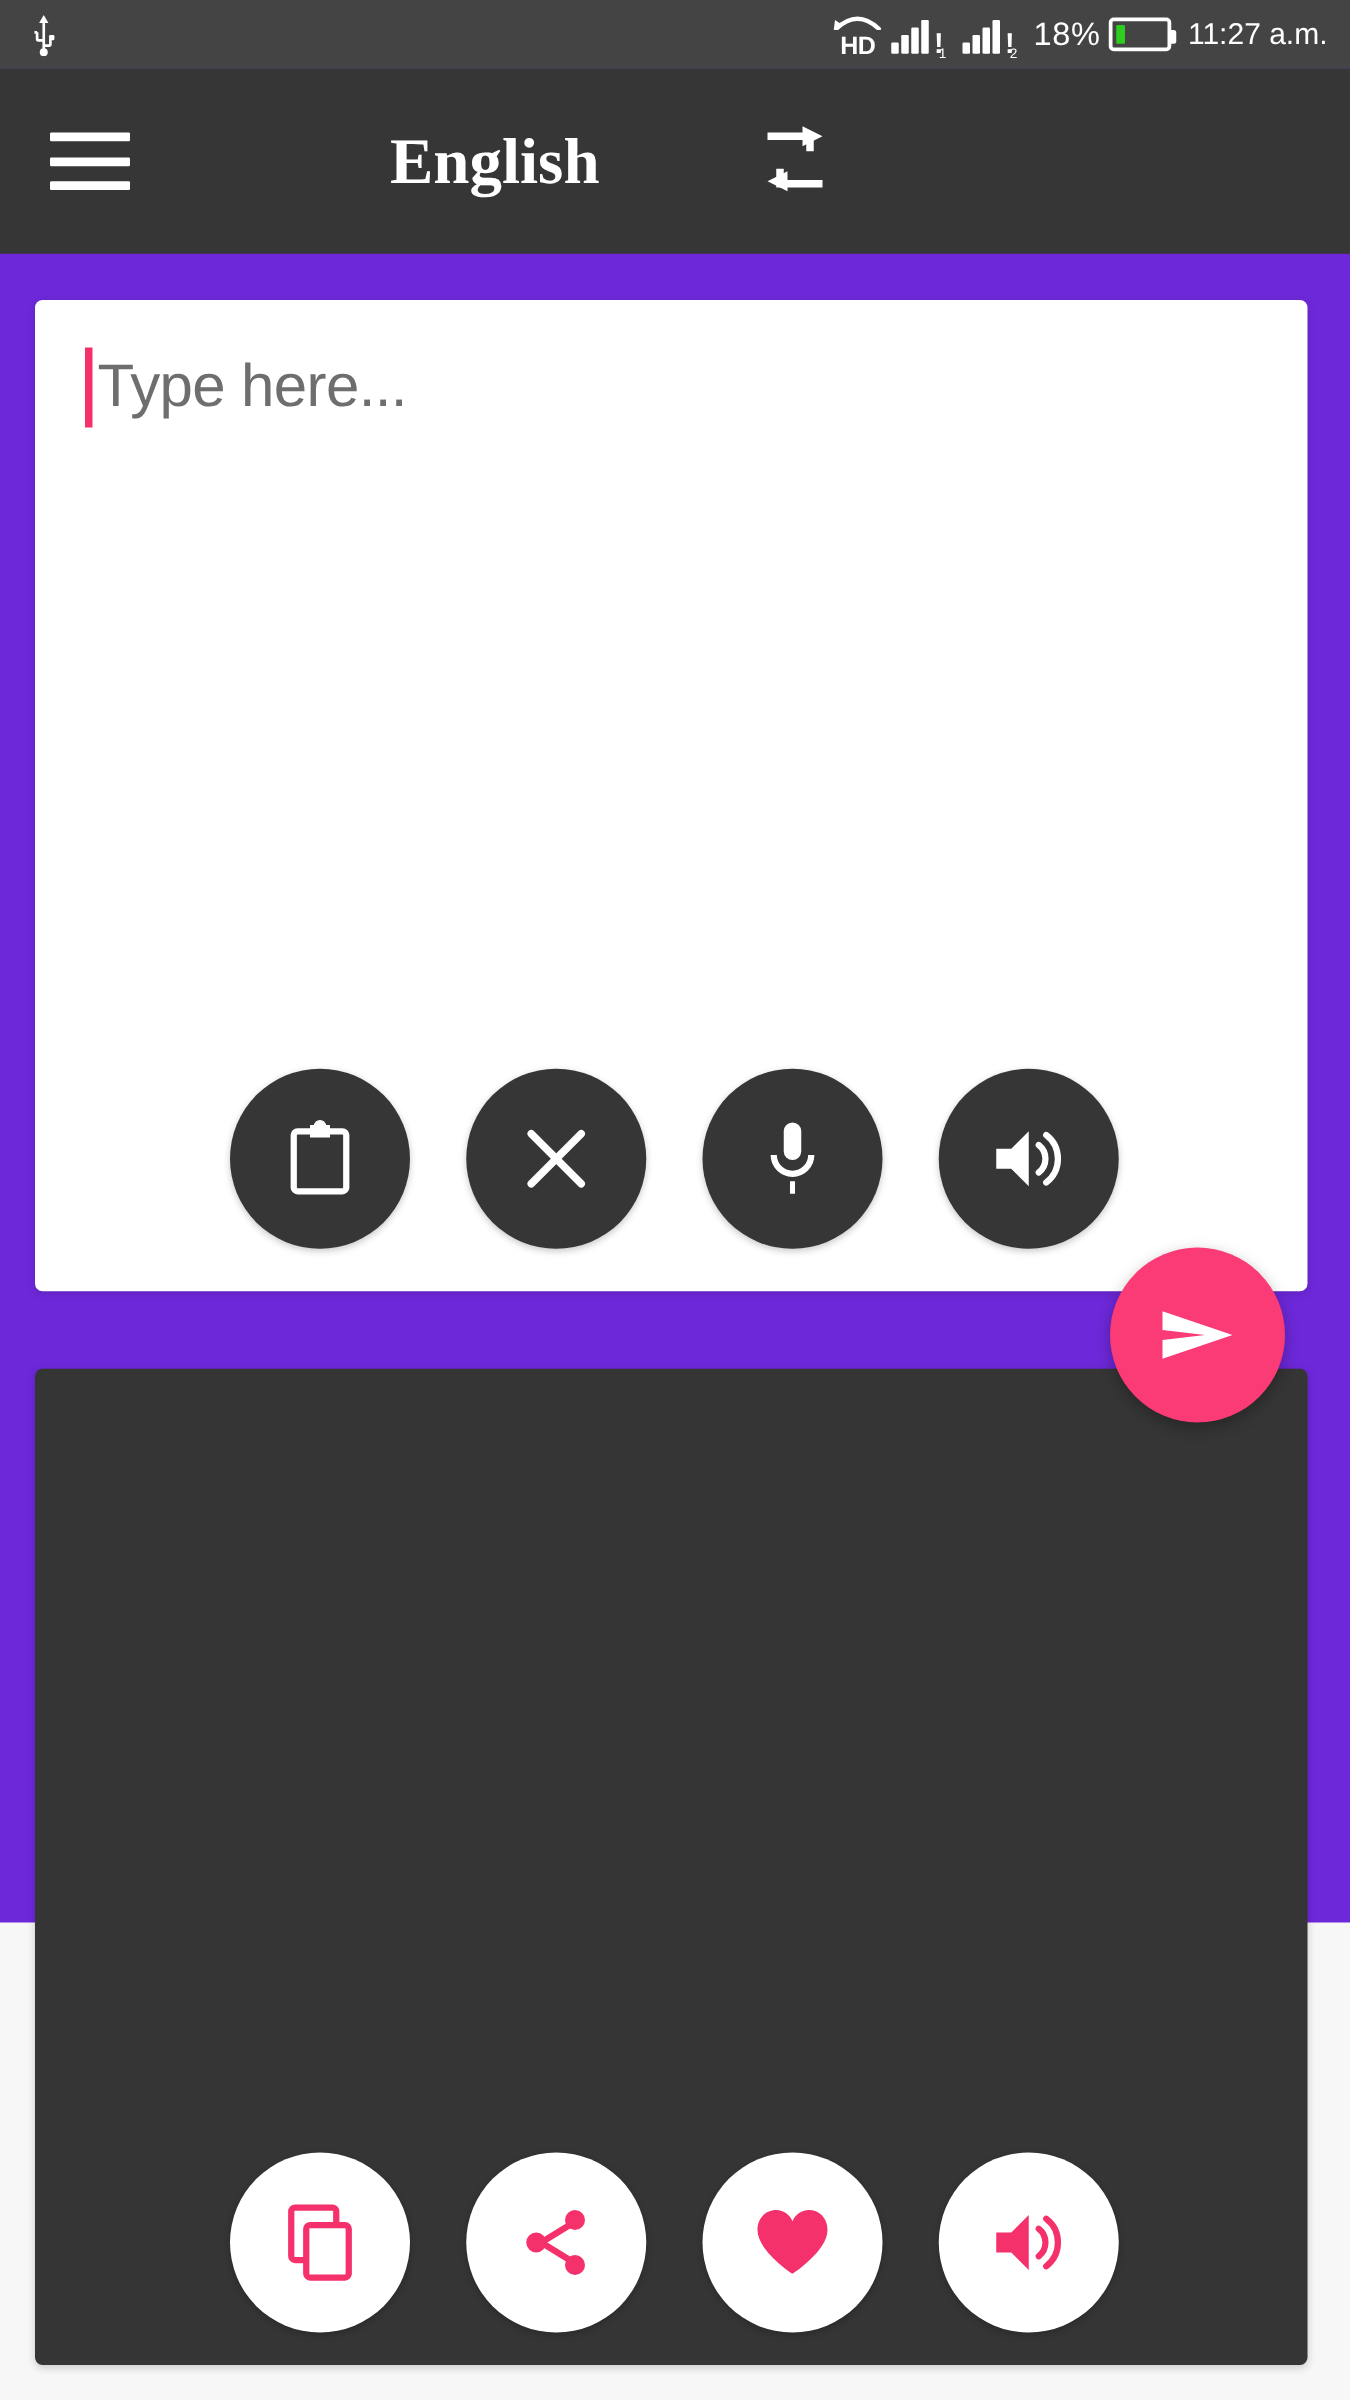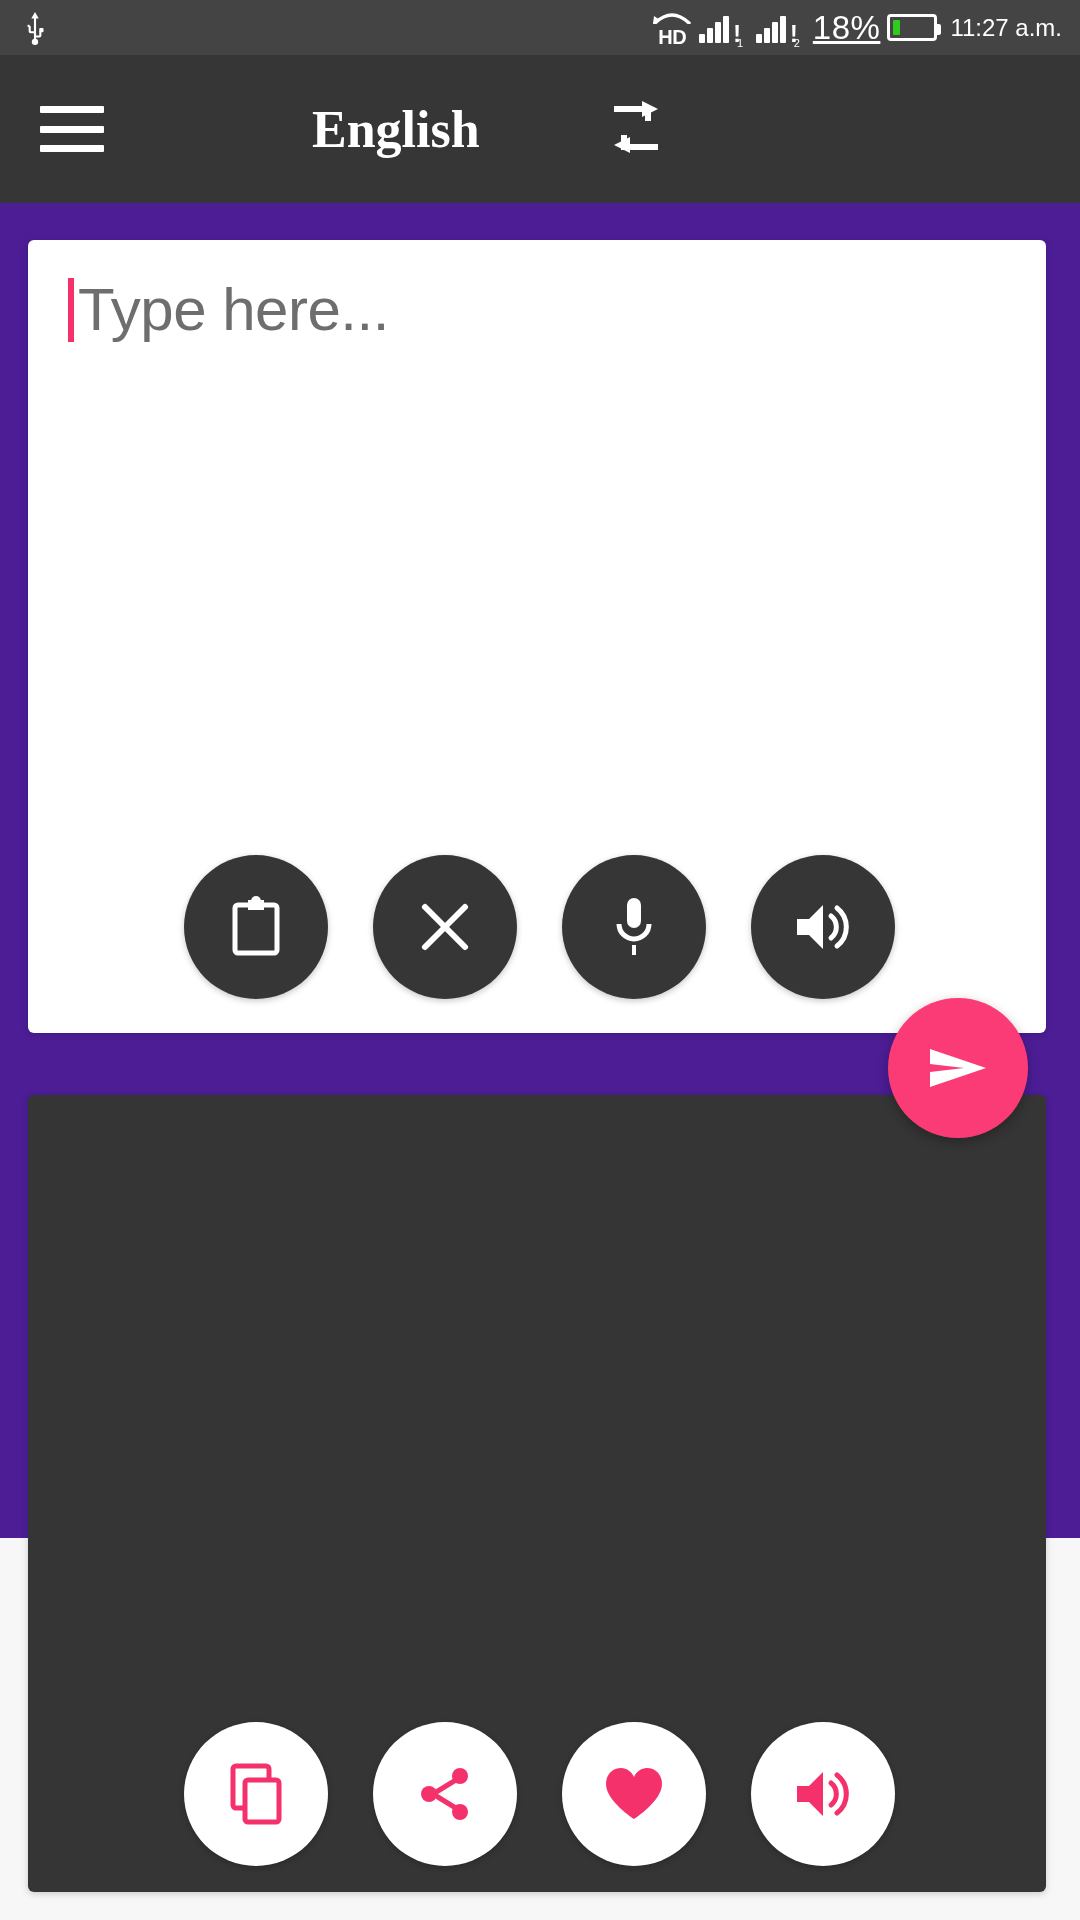--- a/index.html
+++ b/index.html
@@ -2,21 +2,21 @@
 <html><head>
 <meta charset="utf-8">
 <style>
   * { margin:0; padding:0; box-sizing:border-box; }
   html, body {
     width:1080px; height:1920px;
     background:#f7f7f7;
     font-family:"Liberation Sans", sans-serif;
     overflow:hidden;
   }
-  #app { position:relative; width:1080px; height:1538px; background:#4c1d95; }
+  #app { position:relative; width:1080px; height:1538px; background:#6d28d9; }
 
   
   .statusbar {
     position:absolute; top:0; left:0;
     width:1080px; height:55px;
     background:#444444;
     display:flex; align-items:center;
     padding:0 18px 0 22px;
     color:#ffffff;
   }
@@ -34,21 +34,21 @@
   .hd-arc { display:block; }
   .sig { display:flex; align-items:flex-end; height:30px; gap:2px; }
   .sig .bar { width:6px; background:#fff; border-radius:1px; }
   .sig .b1 { height:9px; } .sig .b2 { height:15px; }
   .sig .b3 { height:21px; } .sig .b4 { height:27px; }
   .sig .excl {
     font-size:23px; font-weight:700; line-height:0.8;
     margin-left:2px; position:relative; top:1px;
   }
   .sig-sub { font-size:11px; position:relative; top:6px; left:-6px; }
-  .batt-pct { font-size:33px; letter-spacing:0.5px;text-decoration:underline; }
+  .batt-pct { font-size:26px; letter-spacing:0.5px; }
   .battery {
     width:50px; height:27px; border:3px solid #fff; border-radius:4px;
     position:relative; display:flex; align-items:center; padding:3px;
   }
   .battery:after {
     content:""; position:absolute; right:-7px; top:7px;
     width:5px; height:11px; background:#fff; border-radius:0 2px 2px 0;
   }
   .battery .fill { background:#2ecc1f; height:100%; border-radius:1px; }
   .clock { font-size:24px; margin-left:6px; white-space:nowrap; }
@@ -80,21 +80,21 @@
   .input-card {
     position:absolute; left:28px; top:240px;
     width:1018px; height:793px;
     background:#ffffff;
     border-radius:6px;
     box-shadow:0 2px 7px rgba(0,0,0,0.13);
   }
   .input-line { position:absolute; left:40px; top:38px; display:flex; align-items:center; }
   .caret { width:6px; height:64px; background:#f5316c; }
   .placeholder {
-    font-size:60px; color:#6e6e6e; letter-spacing:-0.5px;
+    font-size:48px; color:#6e6e6e; letter-spacing:-0.5px;
     line-height:1; margin-left:4px;
   }
 
   
   .btn-row { position:absolute; display:flex; }
   .circle {
     width:144px; height:144px; border-radius:50%;
     display:flex; align-items:center; justify-content:center;
     cursor:pointer;
   }

